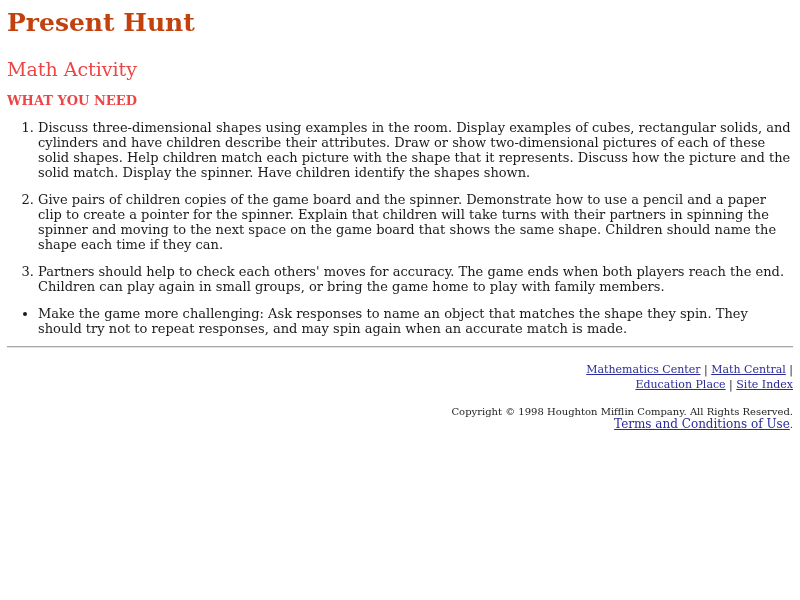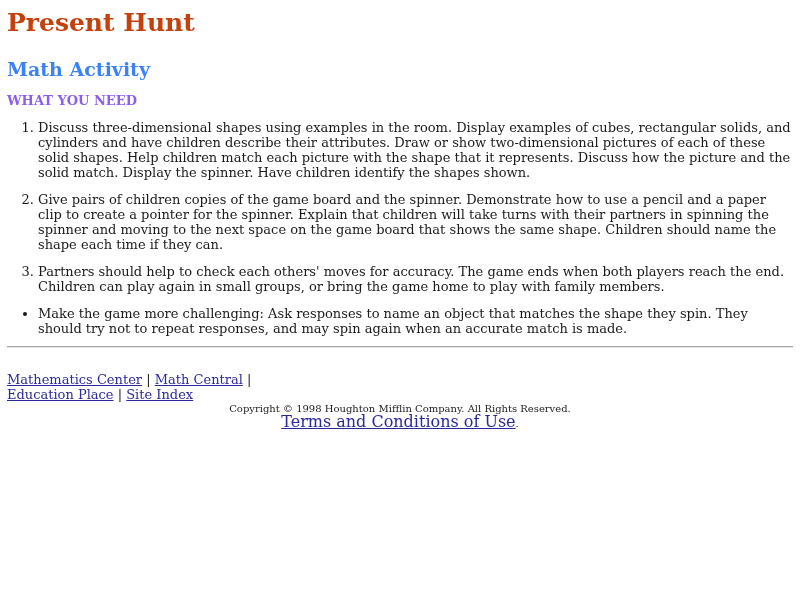--- a/index.html
+++ b/index.html
@@ -23,35 +23,35 @@
       font-family: "DejaVu Serif", serif;
       font-size: 25px;
       font-weight: bold;
       margin: 4px 0 0 0;
       line-height: 30px;
       color: #c2410c;
     }
     h2 {
       font-family: "DejaVu Serif", serif;
       font-size: 19px;
-      font-weight: bold;
+      font-weight: normal;
       margin: 19px 0 0 0;
       line-height: 24px;
-      color: #3b82f6;
+      color: #ef4444;
     }
     p.intro {
       margin: 14px 0 0 0;
     }
     h3 {
       font-family: "DejaVu Serif", serif;
       font-size: 13px;
       font-weight: bold;
       margin: 12px 0 0 0;
       line-height: 15px;
-      color: #8b5cf6;
+      color: #ef4444;
     }
     ul.needs {
       margin: 12px 0 0 0;
       padding-left: 31px;
     }
     ul.needs li {
       margin: 0;
     }
     ol.steps {
       margin: 12px 0 0 0;
@@ -72,33 +72,34 @@
       color: #2a2a9a;
       text-decoration: underline;
     }
     hr {
       border: none;
       border-top: 1px solid #a8a8a8;
       border-bottom: 1px solid #e4e4e4;
       margin: 10px 0 0 0;
     }
     .footer-nav {
-      text-align: left;
-      margin-top: 24px;
-      font-size: 13px;
+      text-align: right;
+      margin-top: 14px;
+      font-size: 11px;
       line-height: 15px;
     }
     .copyright {
-      text-align: center;
+      text-align: right;
+      margin-top: 13px;
       font-size: 10px;
       line-height: 13px;
       color: #222;
     }
     .copyright a {
-      font-size: 16px;
+      font-size: 12px;
     }
   </style>
 </head>
 <body>
 
 <div class="page">
   <h1>Present Hunt</h1>
   <h2>Math Activity</h2>
 
   <h3>WHAT YOU NEED</h3>

